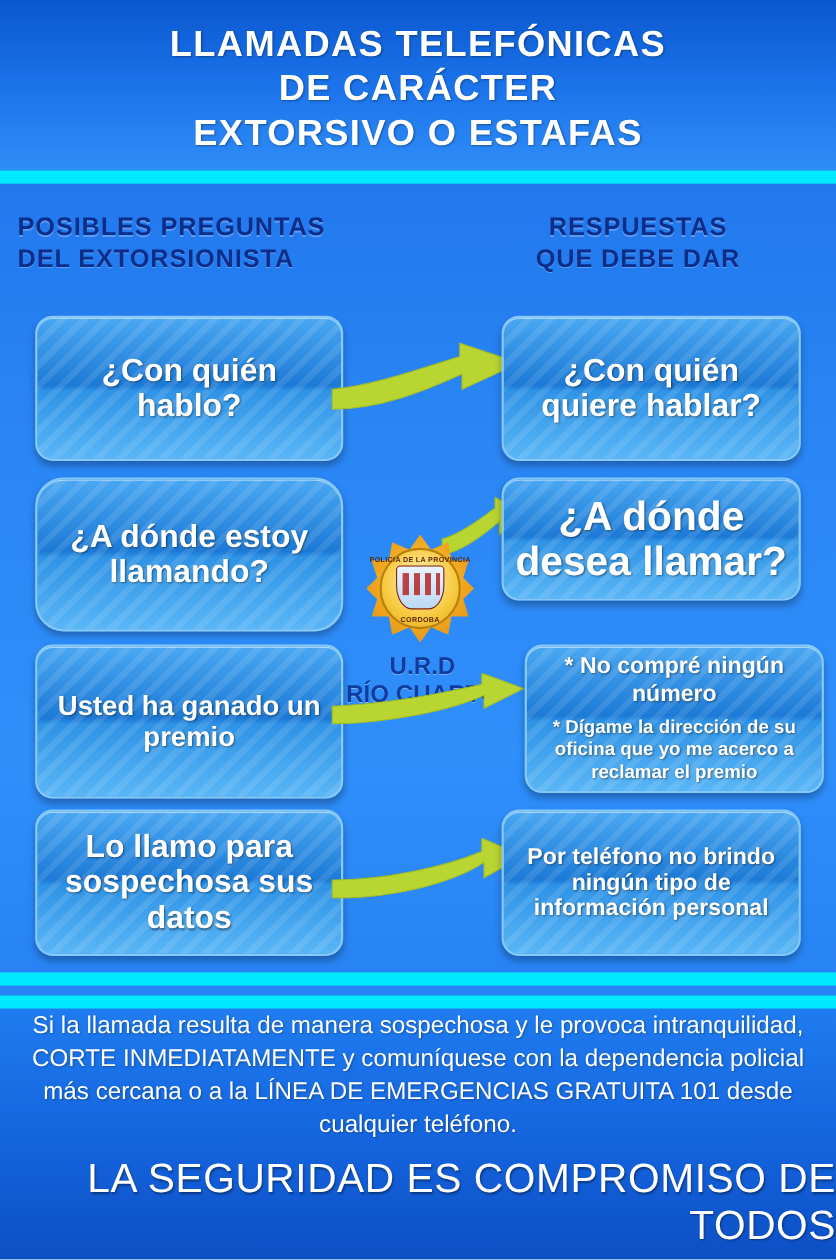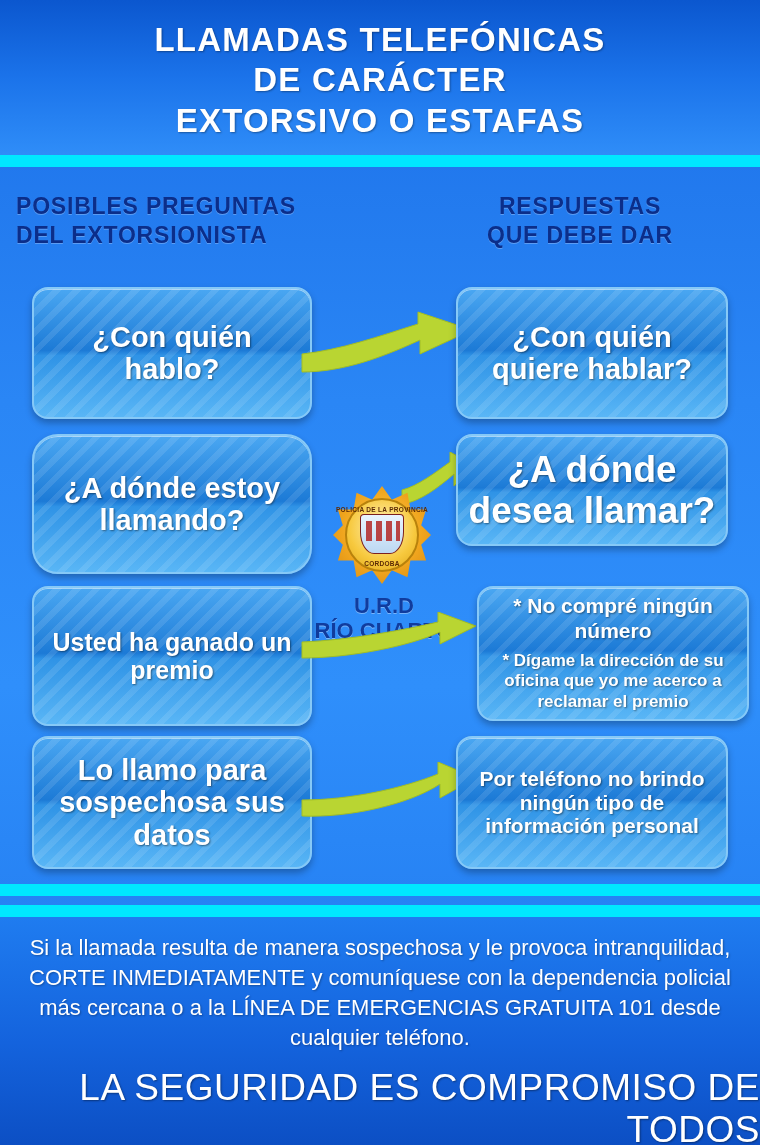--- a/index.html
+++ b/index.html
@@ -132,21 +132,21 @@
     text-align: center; color: #103c9e; font-weight: bold;
     font-size: 22px; line-height: 1.12;
     text-shadow: 0 1px 0 rgba(255,255,255,.35);
   }
 
   
   .footer {
     position: absolute; left: 0; top: 917px; width: 760px; height: 228px;
     background: linear-gradient(180deg,#1f7cf0 0%,#1463dd 55%,#0c4fc4 100%);
     display: flex; flex-direction: column; align-items: center; justify-content: flex-start;
-    padding-top: 16px;
+    padding-top: 0;
   }
   .footer .para {
     color: #ffffff;
     font-size: 22px;
     line-height: 1.36;
     text-align: center;
     width: 730px;
     text-shadow: 1px 1px 2px rgba(0,0,0,.3);
   }
   .footer .slogan {

